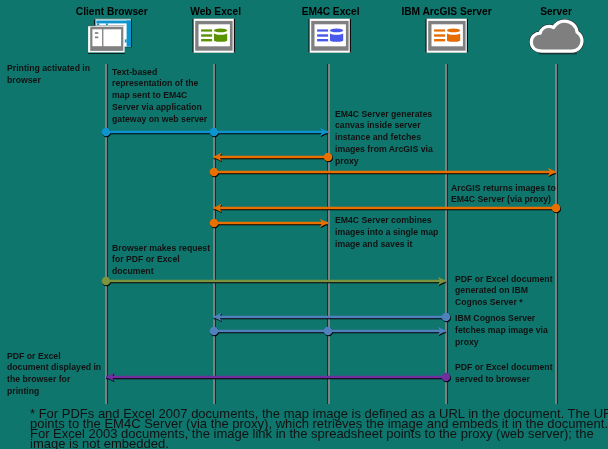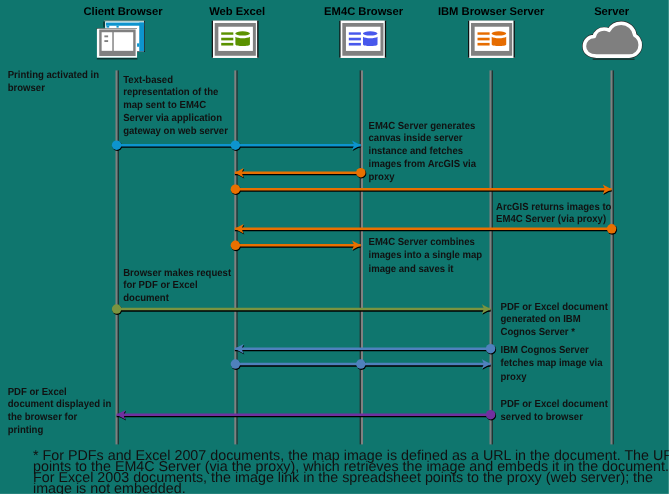--- a/index.html
+++ b/index.html
@@ -68,37 +68,37 @@
     <rect x="2.6" y="2.7" width="40.2" height="34.0" fill="#fbfbfb"></rect>
     <rect x="4.2" y="4.9" width="37.4" height="29.8" fill="#808080"></rect>
     <rect x="7.5" y="8.3" width="31.4" height="22.0" fill="#ffffff"></rect>
     <rect x="10.1" y="13.4" width="11.0" height="2.2" fill="#5b9200"></rect>
     <rect x="10.1" y="18.3" width="11.0" height="2.4" fill="#5b9200"></rect>
     <rect x="10.1" y="23.0" width="11.0" height="2.4" fill="#5b9200"></rect>
     <ellipse cx="29.55" cy="14.4" rx="6.65" ry="1.95" fill="#5b9200"></ellipse>
     <path d="M23.0 17.5 C25.1 19.3 34.1 19.3 36.2 17.5 L36.2 24.4 C36.2 26.3 23.0 26.3 23.0 24.4 Z" fill="#5b9200"></path>
   </svg>
 
-  <div class="actor-label" style="left:280.6px;top:6px;width:100px">EM4C Browser</div>
+  <div class="actor-label" style="left:280.6px;top:6px;width:100px">EM4C Excel</div>
   <svg class="abs" style="left:307px;top:16px;width:48px;height:40px" viewBox="0 0 48 40">
     <rect x="1.6" y="2.7" width="42.6" height="0.9" fill="#4a4a4a"></rect>
     <rect x="1.5" y="3.1" width="1.4" height="33.2" fill="#0d0d0d"></rect>
     <rect x="42.6" y="3.1" width="1.4" height="33.2" fill="#0d0d0d"></rect>
     <rect x="1.6" y="35.8" width="42.6" height="0.9" fill="#4a4a4a"></rect>
     <rect x="2.6" y="2.7" width="40.2" height="34.0" fill="#fbfbfb"></rect>
     <rect x="4.2" y="4.9" width="37.4" height="29.8" fill="#808080"></rect>
     <rect x="7.5" y="8.3" width="31.4" height="22.0" fill="#ffffff"></rect>
     <rect x="10.1" y="13.4" width="11.0" height="2.2" fill="#4858ec"></rect>
     <rect x="10.1" y="18.3" width="11.0" height="2.4" fill="#4858ec"></rect>
     <rect x="10.1" y="23.0" width="11.0" height="2.4" fill="#4858ec"></rect>
     <ellipse cx="29.55" cy="14.4" rx="6.65" ry="1.95" fill="#4858ec"></ellipse>
     <path d="M23.0 17.5 C25.1 19.3 34.1 19.3 36.2 17.5 L36.2 24.4 C36.2 26.3 23.0 26.3 23.0 24.4 Z" fill="#4858ec"></path>
   </svg>
 
-  <div class="actor-label" style="left:396.5px;top:6px;width:100px">IBM Browser Server</div>
+  <div class="actor-label" style="left:396.5px;top:6px;width:100px">IBM ArcGIS Server</div>
   <svg class="abs" style="left:424px;top:16px;width:48px;height:40px" viewBox="0 0 48 40">
     <rect x="1.6" y="2.7" width="42.6" height="0.9" fill="#4a4a4a"></rect>
     <rect x="1.5" y="3.1" width="1.4" height="33.2" fill="#0d0d0d"></rect>
     <rect x="42.6" y="3.1" width="1.4" height="33.2" fill="#0d0d0d"></rect>
     <rect x="1.6" y="35.8" width="42.6" height="0.9" fill="#4a4a4a"></rect>
     <rect x="2.6" y="2.7" width="40.2" height="34.0" fill="#fbfbfb"></rect>
     <rect x="4.2" y="4.9" width="37.4" height="29.8" fill="#808080"></rect>
     <rect x="7.5" y="8.3" width="31.4" height="22.0" fill="#ffffff"></rect>
     <rect x="10.1" y="13.4" width="11.0" height="2.2" fill="#e66c00"></rect>
     <rect x="10.1" y="18.3" width="11.0" height="2.4" fill="#e66c00"></rect>

